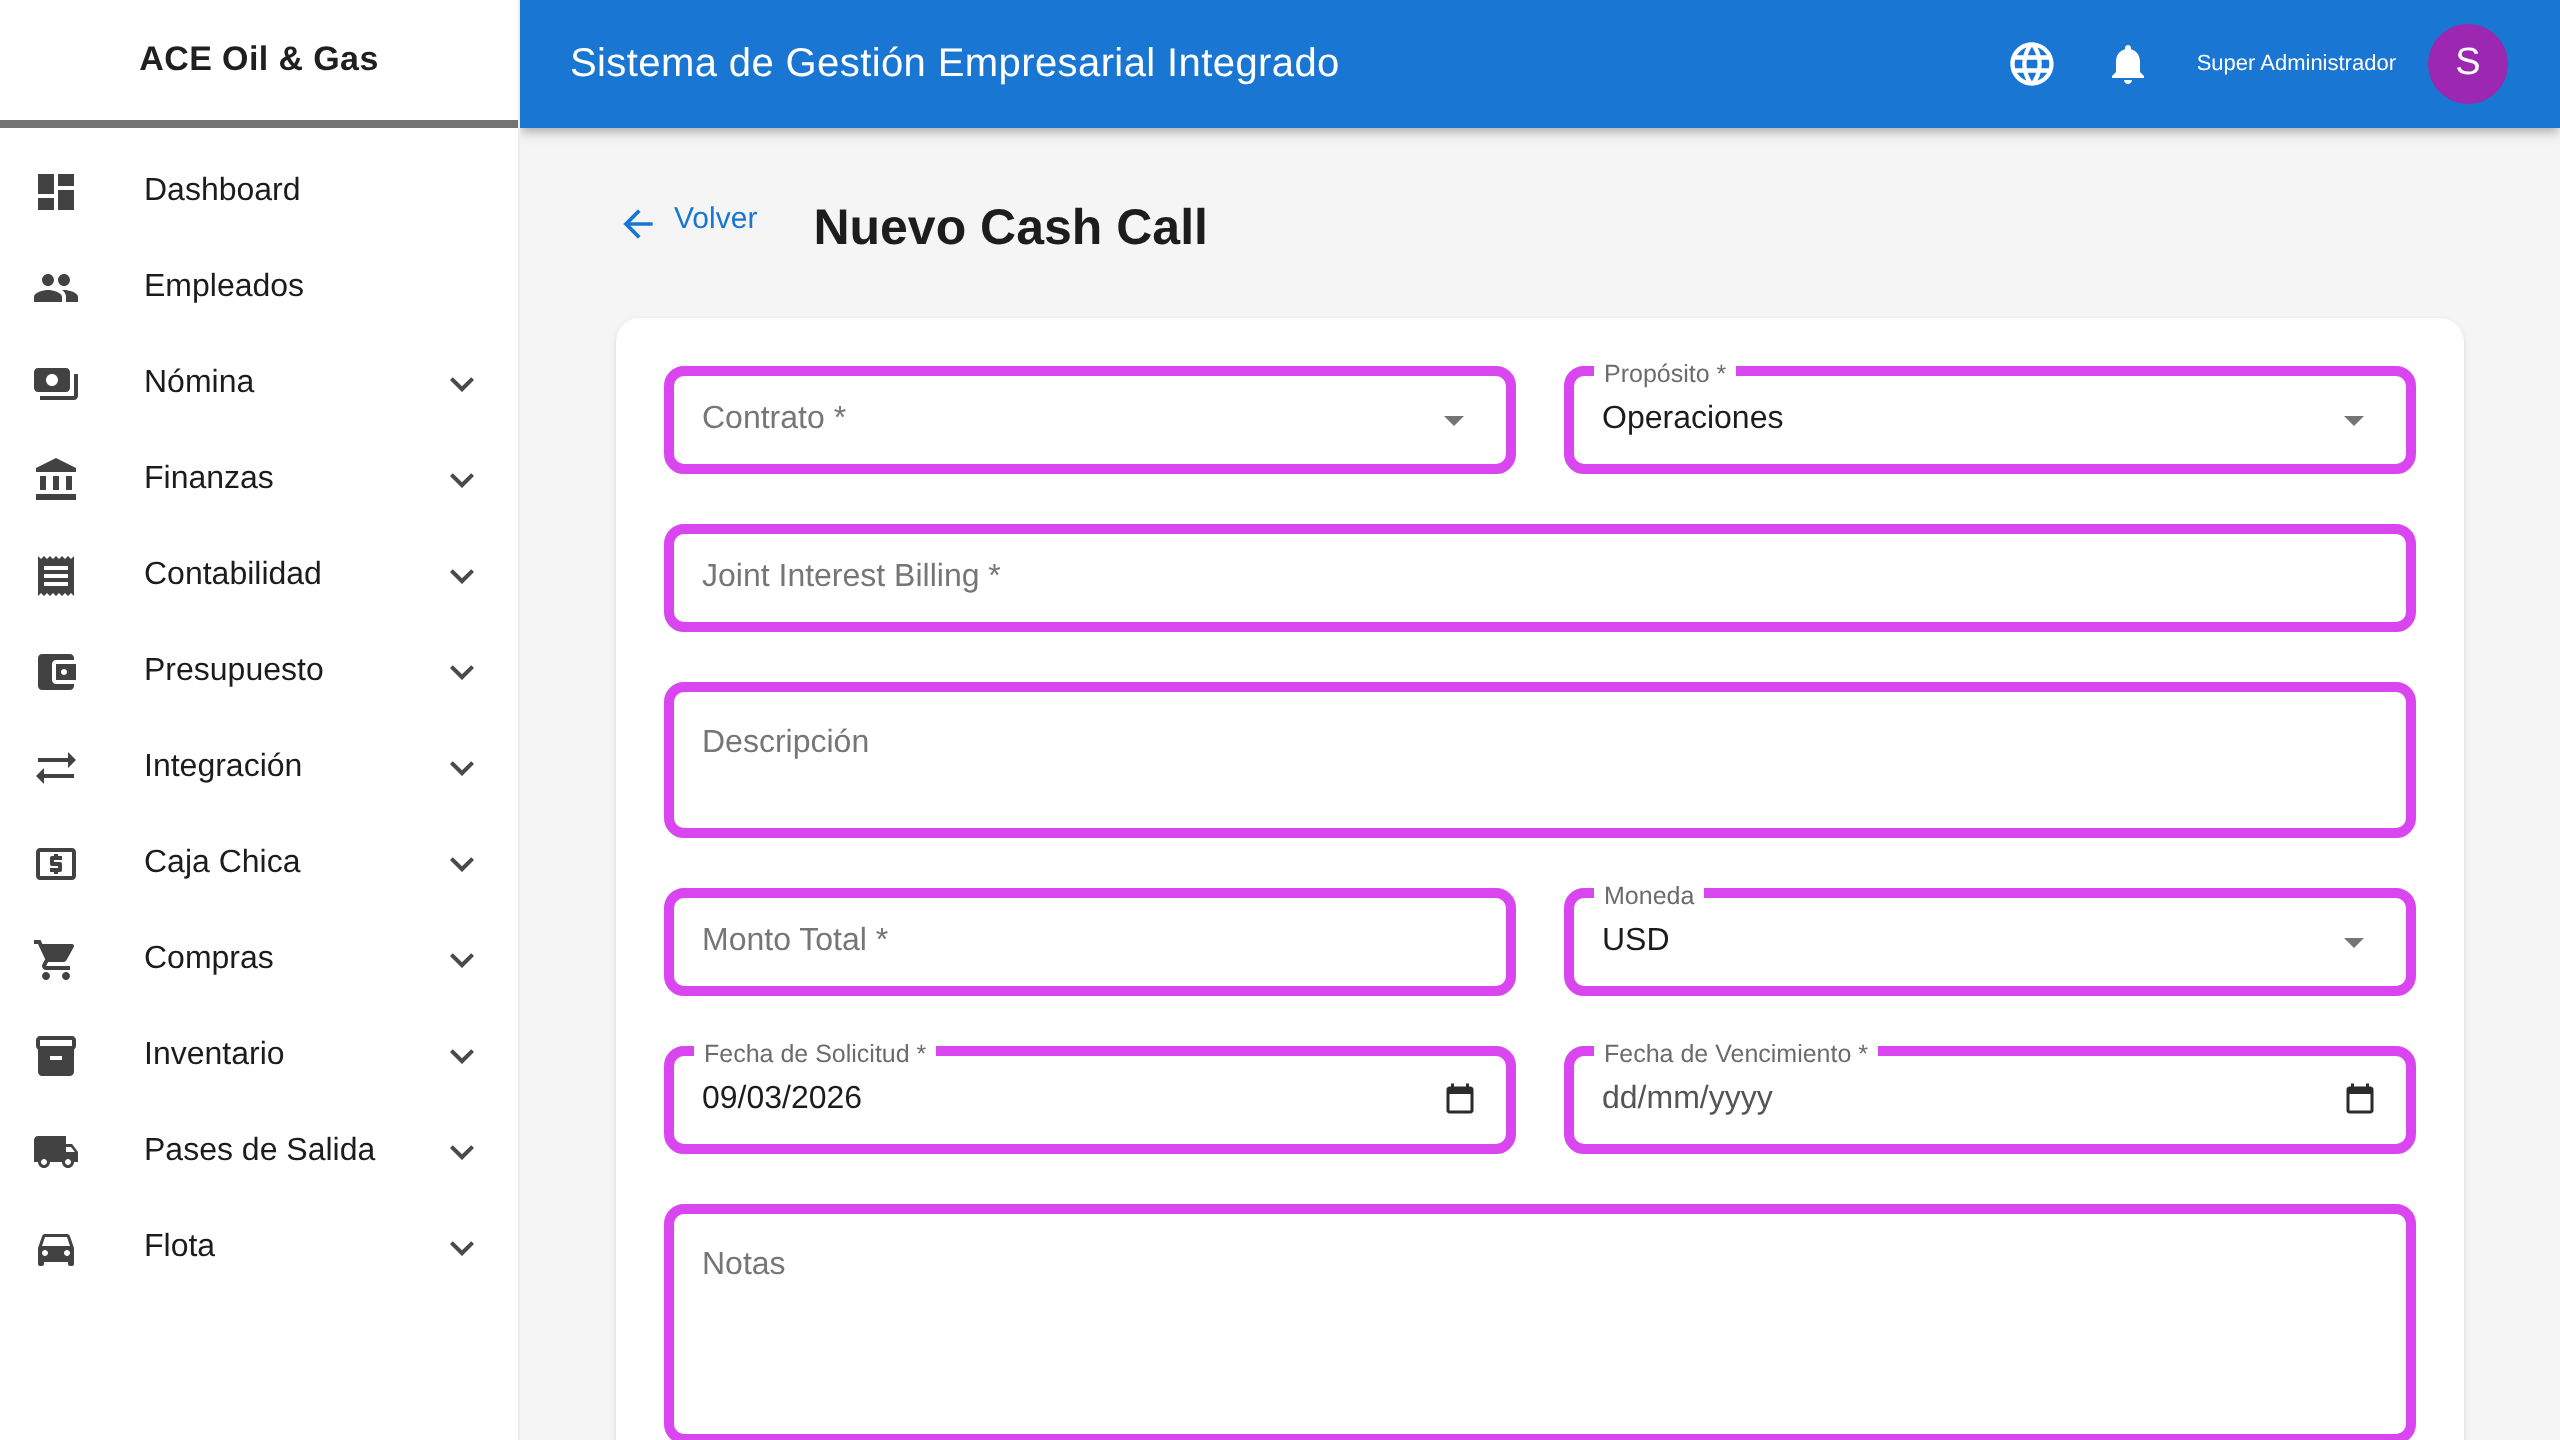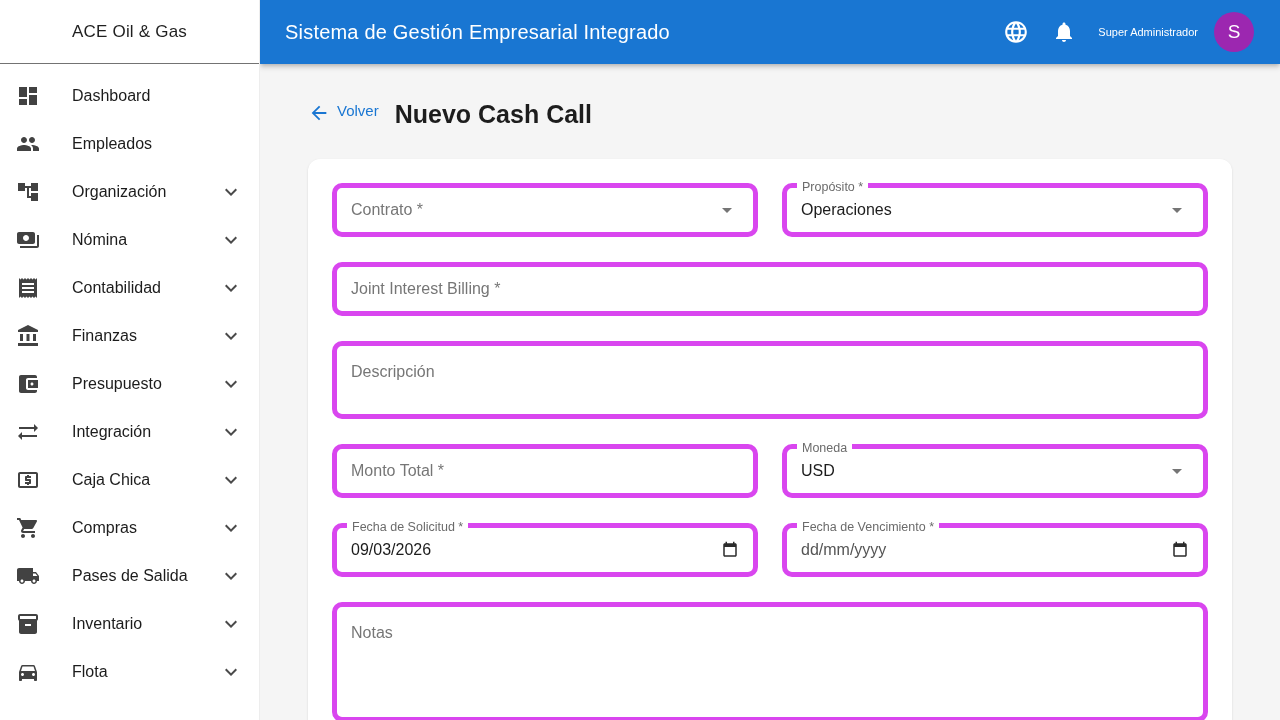--- a/index.html
+++ b/index.html
@@ -10,22 +10,22 @@
     position: relative;
   }
 
   
   .sidebar {
     position: fixed; left: 0; top: 0; width: 260px; height: 720px;
     background: #ffffff; z-index: 20; border-right: 1px solid #ededed;
   }
   .brand {
     height: 64px; display: flex; align-items: center; justify-content: center;
-    font-size: 17px; font-weight: normal; color: #1f1f1f;
-    border-bottom: 1px solid #737373; letter-spacing: .2px;
+    font-size: 17px; font-weight: bold; color: #1f1f1f;
+    border-bottom: 4px solid #737373; letter-spacing: .2px;
   }
   .nav { padding-top: 8px; }
   .nav-item {
     height: 48px; display: flex; align-items: center;
     padding: 0 16px; cursor: pointer;
   }
   .nav-icon { width: 24px; height: 24px; flex: 0 0 24px; margin-right: 32px; }
   .nav-icon svg { width: 24px; height: 24px; fill: #424242; display:block; }
   .nav-label { font-size: 16px; color: #1c1c1c; flex: 1 1 auto; white-space: nowrap; }
   .nav-chevron { width: 24px; height: 24px; }
@@ -54,21 +54,21 @@
   }
 
   
   .main { margin-left: 260px; padding-top: 64px; }
   .page-inner { padding: 36px 48px 0; }
   .page-header { display: flex; align-items: center; margin-bottom: 30px; }
   .back-link { display: inline-flex; align-items: flex-start; color: #1976d2;
     cursor: pointer; text-decoration: none; }
   .back-link svg { width: 22px; height: 22px; fill: #1976d2; margin-right: 7px; }
   .back-label { font-size: 15px; }
-  .page-title { font-size: 25px; font-weight: bold; color: #1d1d1d; margin-left: 16px; }
+  .page-title { font-size: 25px; font-weight: bold; color: #1d1d1d; margin-left: 28px; }
 
   .card {
     background: #ffffff; border-radius: 12px; padding: 24px; min-height: 600px;
     box-shadow: 0 1px 3px rgba(0,0,0,.08), 0 1px 2px rgba(0,0,0,.05);
   }
   .form-row { display: flex; gap: 24px; margin-bottom: 25px; }
   .form-row > .field { flex: 1 1 0; }
 
   .field {
     position: relative; height: 54px; border: 5px solid #d946ef;
@@ -109,72 +109,59 @@
         <span class="nav-icon">
           <svg viewBox="0 0 24 24">
             <path d="M16 11c1.66 0 2.99-1.34 2.99-3S17.66 5 16 5c-1.66 0-3 1.34-3 3s1.34 3 3 3zm-8 0c1.66 0 2.99-1.34 2.99-3S9.66 5 8 5C6.34 5 5 6.34 5 8s1.34 3 3 3zm0 2c-2.33 0-7 1.17-7 3.5V19h14v-2.5c0-2.33-4.67-3.5-7-3.5zm8 0c-.29 0-.62.02-.97.05 1.16.84 1.97 1.97 1.97 3.45V19h6v-2.5c0-2.33-4.67-3.5-7-3.5z"></path>
           </svg>
         </span>
         <span class="nav-label">Empleados</span>
       </div>
       <div class="nav-item">
         <span class="nav-icon">
           <svg viewBox="0 0 24 24">
-            <path d="M22 11V3h-7v3H9V3H2v8h7V8h2v10h4v3h7v-8h-7v3h-2V8h2v3h7z"></path>
-          </svg>
-        </span>
-        <span class="nav-label">Organización</span>
-        <span class="nav-chevron">
-          <svg viewBox="0 0 24 24">
-            <path d="M16.59 8.59L12 13.17 7.41 8.59 6 10l6 6 6-6z"></path>
-          </svg>
-        </span>
-      </div>
-      <div class="nav-item">
-        <span class="nav-icon">
-          <svg viewBox="0 0 24 24">
             <path d="M19 14V6c0-1.1-.9-2-2-2H3c-1.1 0-2 .9-2 2v8c0 1.1.9 2 2 2h14c1.1 0 2-.9 2-2zm-9-1c-1.66 0-3-1.34-3-3s1.34-3 3-3 3 1.34 3 3-1.34 3-3 3zm13-6v11c0 1.1-.9 2-2 2H4v-2h17V7h2z"></path>
           </svg>
         </span>
         <span class="nav-label">Nómina</span>
         <span class="nav-chevron">
           <svg viewBox="0 0 24 24">
             <path d="M16.59 8.59L12 13.17 7.41 8.59 6 10l6 6 6-6z"></path>
           </svg>
         </span>
       </div>
       <div class="nav-item">
         <span class="nav-icon">
           <svg viewBox="0 0 24 24">
+            <path d="M4 10h3v7H4zM10.5 10h3v7h-3zM2 19h20v3H2zM17 10h3v7h-3zM12 1L2 6v2h20V6z"></path>
+          </svg>
+        </span>
+        <span class="nav-label">Finanzas</span>
+        <span class="nav-chevron">
+          <svg viewBox="0 0 24 24">
+            <path d="M16.59 8.59L12 13.17 7.41 8.59 6 10l6 6 6-6z"></path>
+          </svg>
+        </span>
+      </div>
+      <div class="nav-item">
+        <span class="nav-icon">
+          <svg viewBox="0 0 24 24">
             <path d="M18 17H6v-2h12v2zm0-4H6v-2h12v2zm0-4H6V7h12v2zM3 22l1.5-1.5L6 22l1.5-1.5L9 22l1.5-1.5L12 22l1.5-1.5L15 22l1.5-1.5L18 22l1.5-1.5L21 22V2l-1.5 1.5L18 2l-1.5 1.5L15 2l-1.5 1.5L12 2l-1.5 1.5L9 2 7.5 3.5 6 2 4.5 3.5 3 2v20z"></path>
           </svg>
         </span>
         <span class="nav-label">Contabilidad</span>
         <span class="nav-chevron">
           <svg viewBox="0 0 24 24">
             <path d="M16.59 8.59L12 13.17 7.41 8.59 6 10l6 6 6-6z"></path>
           </svg>
         </span>
       </div>
       <div class="nav-item">
         <span class="nav-icon">
           <svg viewBox="0 0 24 24">
-            <path d="M4 10h3v7H4zM10.5 10h3v7h-3zM2 19h20v3H2zM17 10h3v7h-3zM12 1L2 6v2h20V6z"></path>
-          </svg>
-        </span>
-        <span class="nav-label">Finanzas</span>
-        <span class="nav-chevron">
-          <svg viewBox="0 0 24 24">
-            <path d="M16.59 8.59L12 13.17 7.41 8.59 6 10l6 6 6-6z"></path>
-          </svg>
-        </span>
-      </div>
-      <div class="nav-item">
-        <span class="nav-icon">
-          <svg viewBox="0 0 24 24">
             <path d="M21 18v1c0 1.1-.9 2-2 2H5c-1.11 0-2-.9-2-2V5c0-1.1.89-2 2-2h14c1.1 0 2 .9 2 2v1h-9c-1.11 0-2 .9-2 2v8c0 1.1.89 2 2 2h9zm-9-2h10V8H12v8zm4-2.5c-.83 0-1.5-.67-1.5-1.5s.67-1.5 1.5-1.5 1.5.67 1.5 1.5-.67 1.5-1.5 1.5z"></path>
           </svg>
         </span>
         <span class="nav-label">Presupuesto</span>
         <span class="nav-chevron">
           <svg viewBox="0 0 24 24">
             <path d="M16.59 8.59L12 13.17 7.41 8.59 6 10l6 6 6-6z"></path>
           </svg>
         </span>
       </div>
@@ -213,37 +200,37 @@
         <span class="nav-label">Compras</span>
         <span class="nav-chevron">
           <svg viewBox="0 0 24 24">
             <path d="M16.59 8.59L12 13.17 7.41 8.59 6 10l6 6 6-6z"></path>
           </svg>
         </span>
       </div>
       <div class="nav-item">
         <span class="nav-icon">
           <svg viewBox="0 0 24 24">
+            <path d="M20 2H4c-1 0-2 .9-2 2v3.01c0 .72.43 1.34 1 1.69V20c0 1.1 1.1 2 2 2h14c.9 0 2-.9 2-2V8.7c.57-.35 1-.97 1-1.69V4c0-1.1-1-2-2-2zm-5 12H9v-2h6v2zm5-7H4V4h16v3z"></path>
+          </svg>
+        </span>
+        <span class="nav-label">Inventario</span>
+        <span class="nav-chevron">
+          <svg viewBox="0 0 24 24">
+            <path d="M16.59 8.59L12 13.17 7.41 8.59 6 10l6 6 6-6z"></path>
+          </svg>
+        </span>
+      </div>
+      <div class="nav-item">
+        <span class="nav-icon">
+          <svg viewBox="0 0 24 24">
             <path d="M20 8h-3V4H3c-1.1 0-2 .9-2 2v11h2c0 1.66 1.34 3 3 3s3-1.34 3-3h6c0 1.66 1.34 3 3 3s3-1.34 3-3h2v-5l-3-4zM6 18.5c-.83 0-1.5-.67-1.5-1.5s.67-1.5 1.5-1.5 1.5.67 1.5 1.5-.67 1.5-1.5 1.5zm13.5-9l1.96 2.5H17V9.5h2.5zm-1.5 9c-.83 0-1.5-.67-1.5-1.5s.67-1.5 1.5-1.5 1.5.67 1.5 1.5-.67 1.5-1.5 1.5z"></path>
           </svg>
         </span>
         <span class="nav-label">Pases de Salida</span>
-        <span class="nav-chevron">
-          <svg viewBox="0 0 24 24">
-            <path d="M16.59 8.59L12 13.17 7.41 8.59 6 10l6 6 6-6z"></path>
-          </svg>
-        </span>
-      </div>
-      <div class="nav-item">
-        <span class="nav-icon">
-          <svg viewBox="0 0 24 24">
-            <path d="M20 2H4c-1 0-2 .9-2 2v3.01c0 .72.43 1.34 1 1.69V20c0 1.1 1.1 2 2 2h14c.9 0 2-.9 2-2V8.7c.57-.35 1-.97 1-1.69V4c0-1.1-1-2-2-2zm-5 12H9v-2h6v2zm5-7H4V4h16v3z"></path>
-          </svg>
-        </span>
-        <span class="nav-label">Inventario</span>
         <span class="nav-chevron">
           <svg viewBox="0 0 24 24">
             <path d="M16.59 8.59L12 13.17 7.41 8.59 6 10l6 6 6-6z"></path>
           </svg>
         </span>
       </div>
       <div class="nav-item">
         <span class="nav-icon">
           <svg viewBox="0 0 24 24">
             <path d="M18.92 6.01C18.72 5.42 18.16 5 17.5 5h-11c-.66 0-1.21.42-1.42 1.01L3 12v8c0 .55.45 1 1 1h1c.55 0 1-.45 1-1v-1h12v1c0 .55.45 1 1 1h1c.55 0 1-.45 1-1v-8l-2.08-5.99zM6.5 16c-.83 0-1.5-.67-1.5-1.5S5.67 13 6.5 13s1.5.67 1.5 1.5S7.33 16 6.5 16zm11 0c-.83 0-1.5-.67-1.5-1.5s.67-1.5 1.5-1.5 1.5.67 1.5 1.5-.67 1.5-1.5 1.5zM5 11l1.5-4.5h11L19 11H5z"></path>

